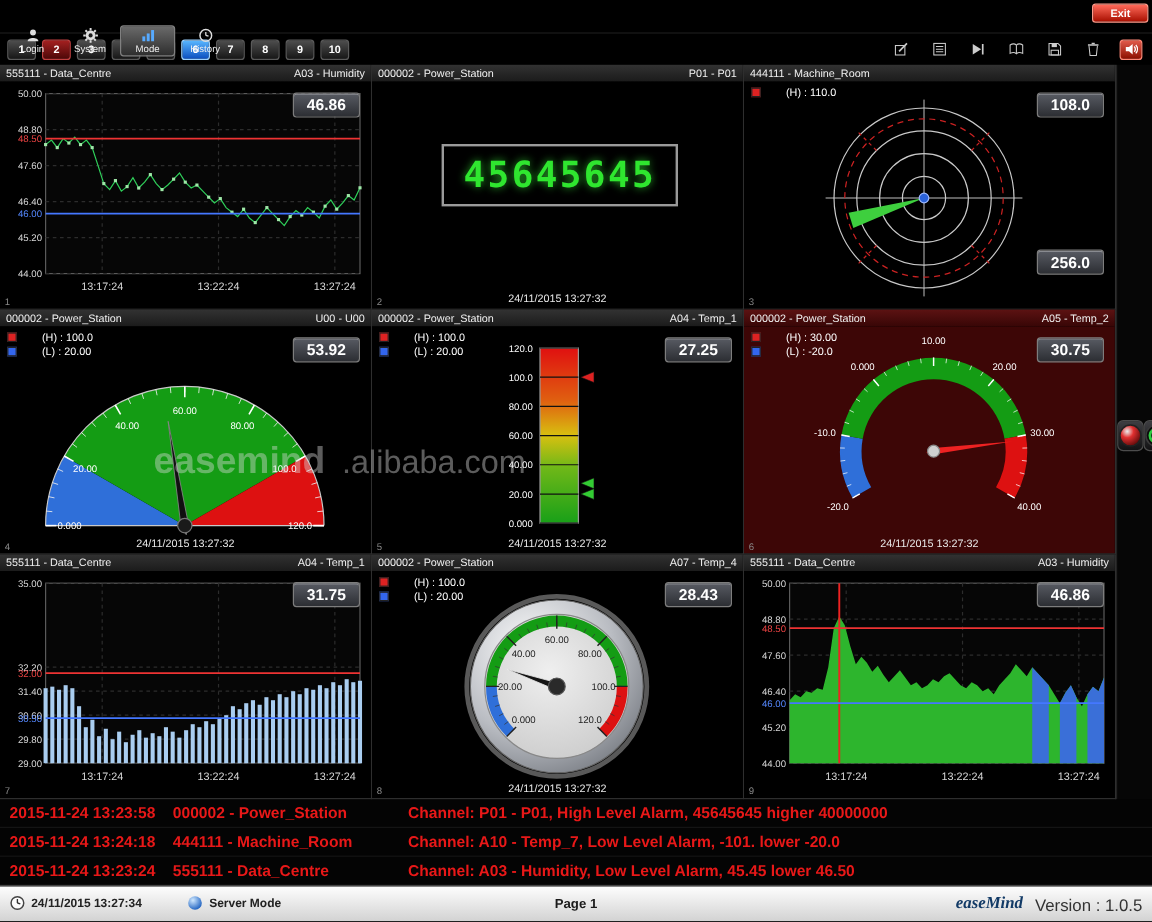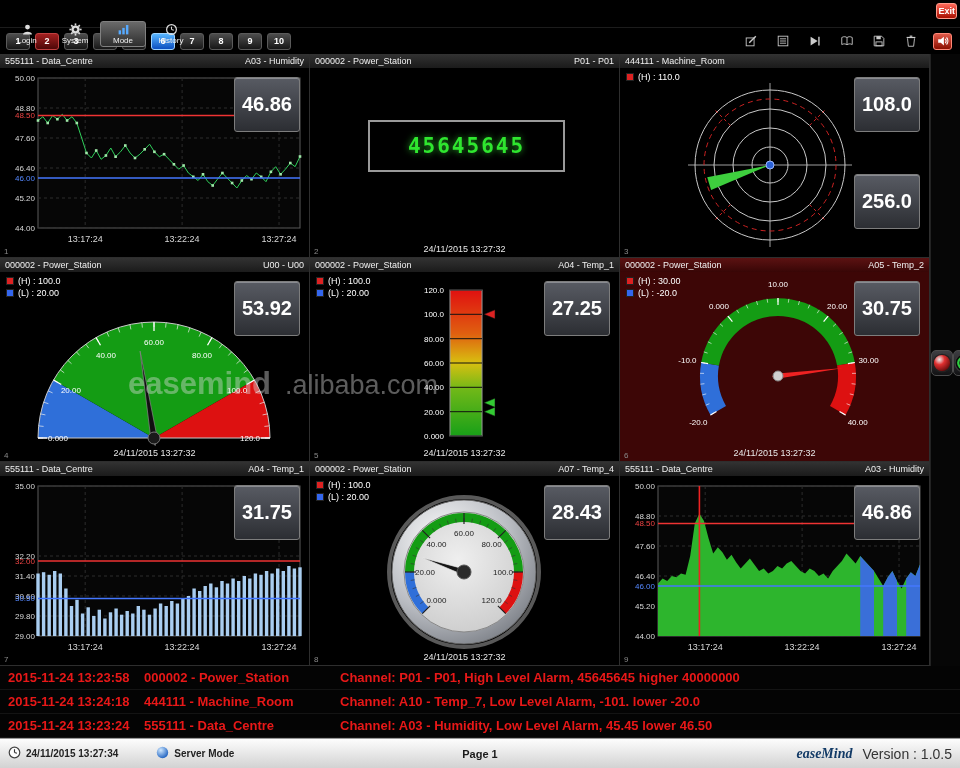--- a/index.html
+++ b/index.html
@@ -11,21 +11,21 @@
   .topbar{position:relative;height:28px;background:#000;border-bottom:1px solid #1c1c1c;
           display:flex;align-items:center;}
   .tabs{display:flex;gap:2px;padding-left:4px;z-index:2;margin-top:40px;}
   .tab{width:46px;height:26px;display:flex;flex-direction:column;align-items:center;justify-content:center;
        cursor:pointer;border-radius:3px;}
   .tab.active{background:linear-gradient(#6a6a6a,#2e2e2e);border:1px solid #808080;}
   .tab .ticon{height:13px;display:flex;align-items:center;}
   .tab .ticon svg{width:13px;height:13px;display:block;}
   .tab .tlabel{font-size:8px;color:#eee;line-height:9px;}
   .title{position:absolute;left:0;right:0;text-align:center;font-size:13px;font-weight:bold;color:#fff;pointer-events:none;}
-  .exit{position:absolute;right:3px;top:3px;height:16px;padding:0 1px;font-size:9px;font-weight:bold;color:#fff;
+  .exit{position:absolute;right:3px;top:3px;height:16px;padding:0 14px;font-size:9px;font-weight:bold;color:#fff;
         background:linear-gradient(#ff6a5a,#a80f00);border:1px solid #ff9a8a;border-radius:3px;cursor:pointer;}
 
   
   .pagebar{height:26px;display:flex;align-items:center;padding:0 6px;background:#000;}
   .pages{display:flex;gap:5px;}
   .pgbtn{width:24px;height:17px;font-size:9px;font-weight:bold;color:#fff;text-align:center;
          background:linear-gradient(#4d4d4d,#171717);border:1px solid #5a5a5a;border-radius:3px;
          padding:0;cursor:pointer;font-family:"Liberation Sans",sans-serif;}
   .pgbtn.alarm{background:linear-gradient(#a32020,#4d0808);border-color:#c04040;}
   .pgbtn.active{background:linear-gradient(#58b6ff,#0b4fc0);border-color:#9cd2ff;}
@@ -39,32 +39,32 @@
   .main{display:flex;height:612px;}
   .grid{display:grid;grid-template-columns:repeat(3,310px);grid-template-rows:repeat(3,204px);width:930px;}
   .panel{position:relative;border-right:1px solid #2e2e2e;border-bottom:1px solid #2e2e2e;}
   .phead{height:14px;display:flex;justify-content:space-between;align-items:center;padding:0 5px;
          background:linear-gradient(#323232,#1b1b1b);font-size:9px;color:#f0f0f0;}
   .pbody{position:relative;height:189px;background:#000;}
   .panel.alarm .phead{background:linear-gradient(#5c1212,#380606);}
   .panel.alarm .pbody{background:#3d0606;}
   .chart{position:absolute;left:0;top:0;}
   .chart svg{display:block;}
-  .vbox{position:absolute;top:9px;right:9px;min-width:56px;padding:15px 7px;text-align:center;
-        font-size:20px;font-weight:bold;color:#fff;background:linear-gradient(#585b63,#2c2e33);
+  .vbox{position:absolute;top:9px;right:9px;min-width:56px;padding:2px 7px;text-align:center;
+        font-size:13px;font-weight:bold;color:#fff;background:linear-gradient(#585b63,#2c2e33);
         border:1px solid #7d7d7d;border-radius:3px;box-shadow:inset 0 1px 0 rgba(255,255,255,.3);}
   .vbox2{top:auto;bottom:28px;margin-left:38px;}
   .vbox:empty,.digital:empty,.tstamp:empty{display:none;}
   .digital{position:absolute;left:58px;right:54px;top:52px;height:52px;border:2px solid #9a9a9a;
            display:flex;align-items:center;justify-content:center;background:#000;
-           font-family:"DejaVu Sans Mono",monospace;font-size:21px;font-weight:bold;letter-spacing:2px;
+           font-family:"DejaVu Sans Mono",monospace;font-size:30px;font-weight:bold;letter-spacing:2px;
            color:#2fe62f;text-shadow:0 0 7px rgba(60,255,60,.65);}
   .tstamp{position:absolute;bottom:3px;left:0;right:0;text-align:center;font-size:9px;color:#e8e8e8;}
   .legend{position:absolute;top:4px;left:6px;display:flex;flex-direction:column;gap:2px;}
-  .lgitem{display:flex;align-items:center;gap:4px;font-size:9px;color:#fff;}
+  .lgitem{display:flex;align-items:center;gap:21px;font-size:9px;color:#fff;}
   .lgitem .sw{width:8px;height:8px;display:inline-block;border:1px solid #222;}
   .pidx{position:absolute;left:4px;bottom:1px;font-size:8px;color:#8a8a8a;}
 
   
   .sidebar{width:30px;background:#060606;display:flex;flex-direction:row;align-items:center;
            justify-content:space-between;padding:14px 0 8px;border-left:1px solid #222;}
   .sbtn{width:26px;height:26px;display:flex;align-items:center;justify-content:center;cursor:pointer;
         background:linear-gradient(#3e3e42,#121214);border:1px solid #4c4c4c;border-radius:5px;}
   .sbtn.stext{height:19px;font-size:8px;font-weight:bold;color:#fff;}
   .sbtn.on{background:linear-gradient(#ff7040,#a81600);border-color:#ff9a70;}

